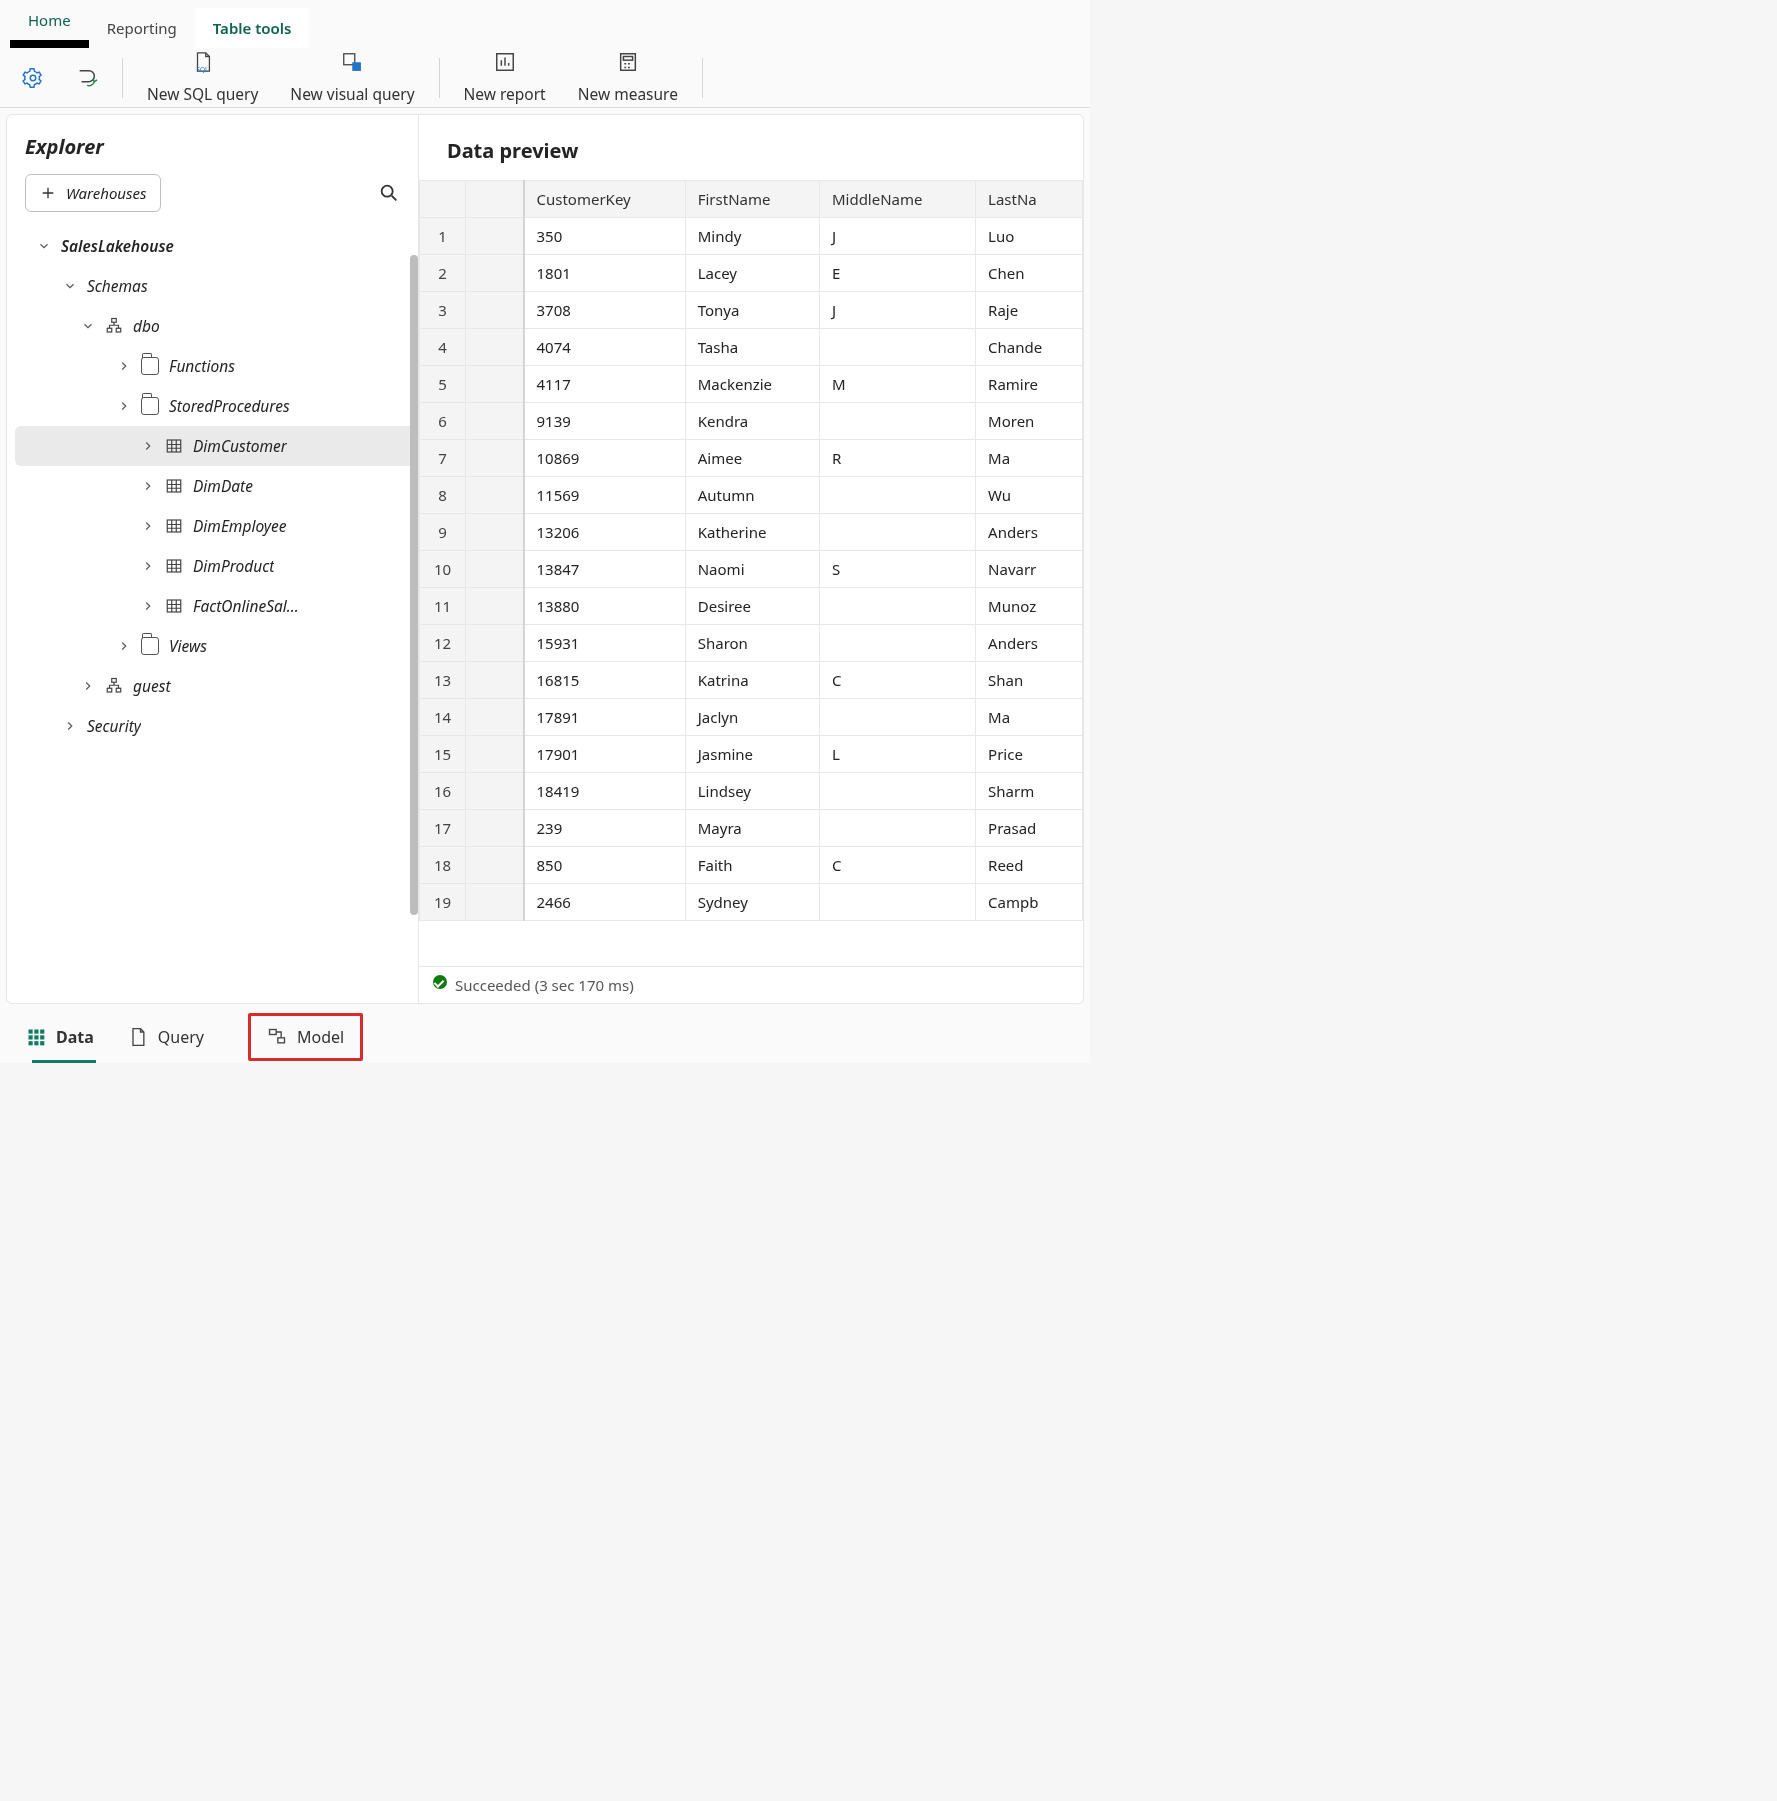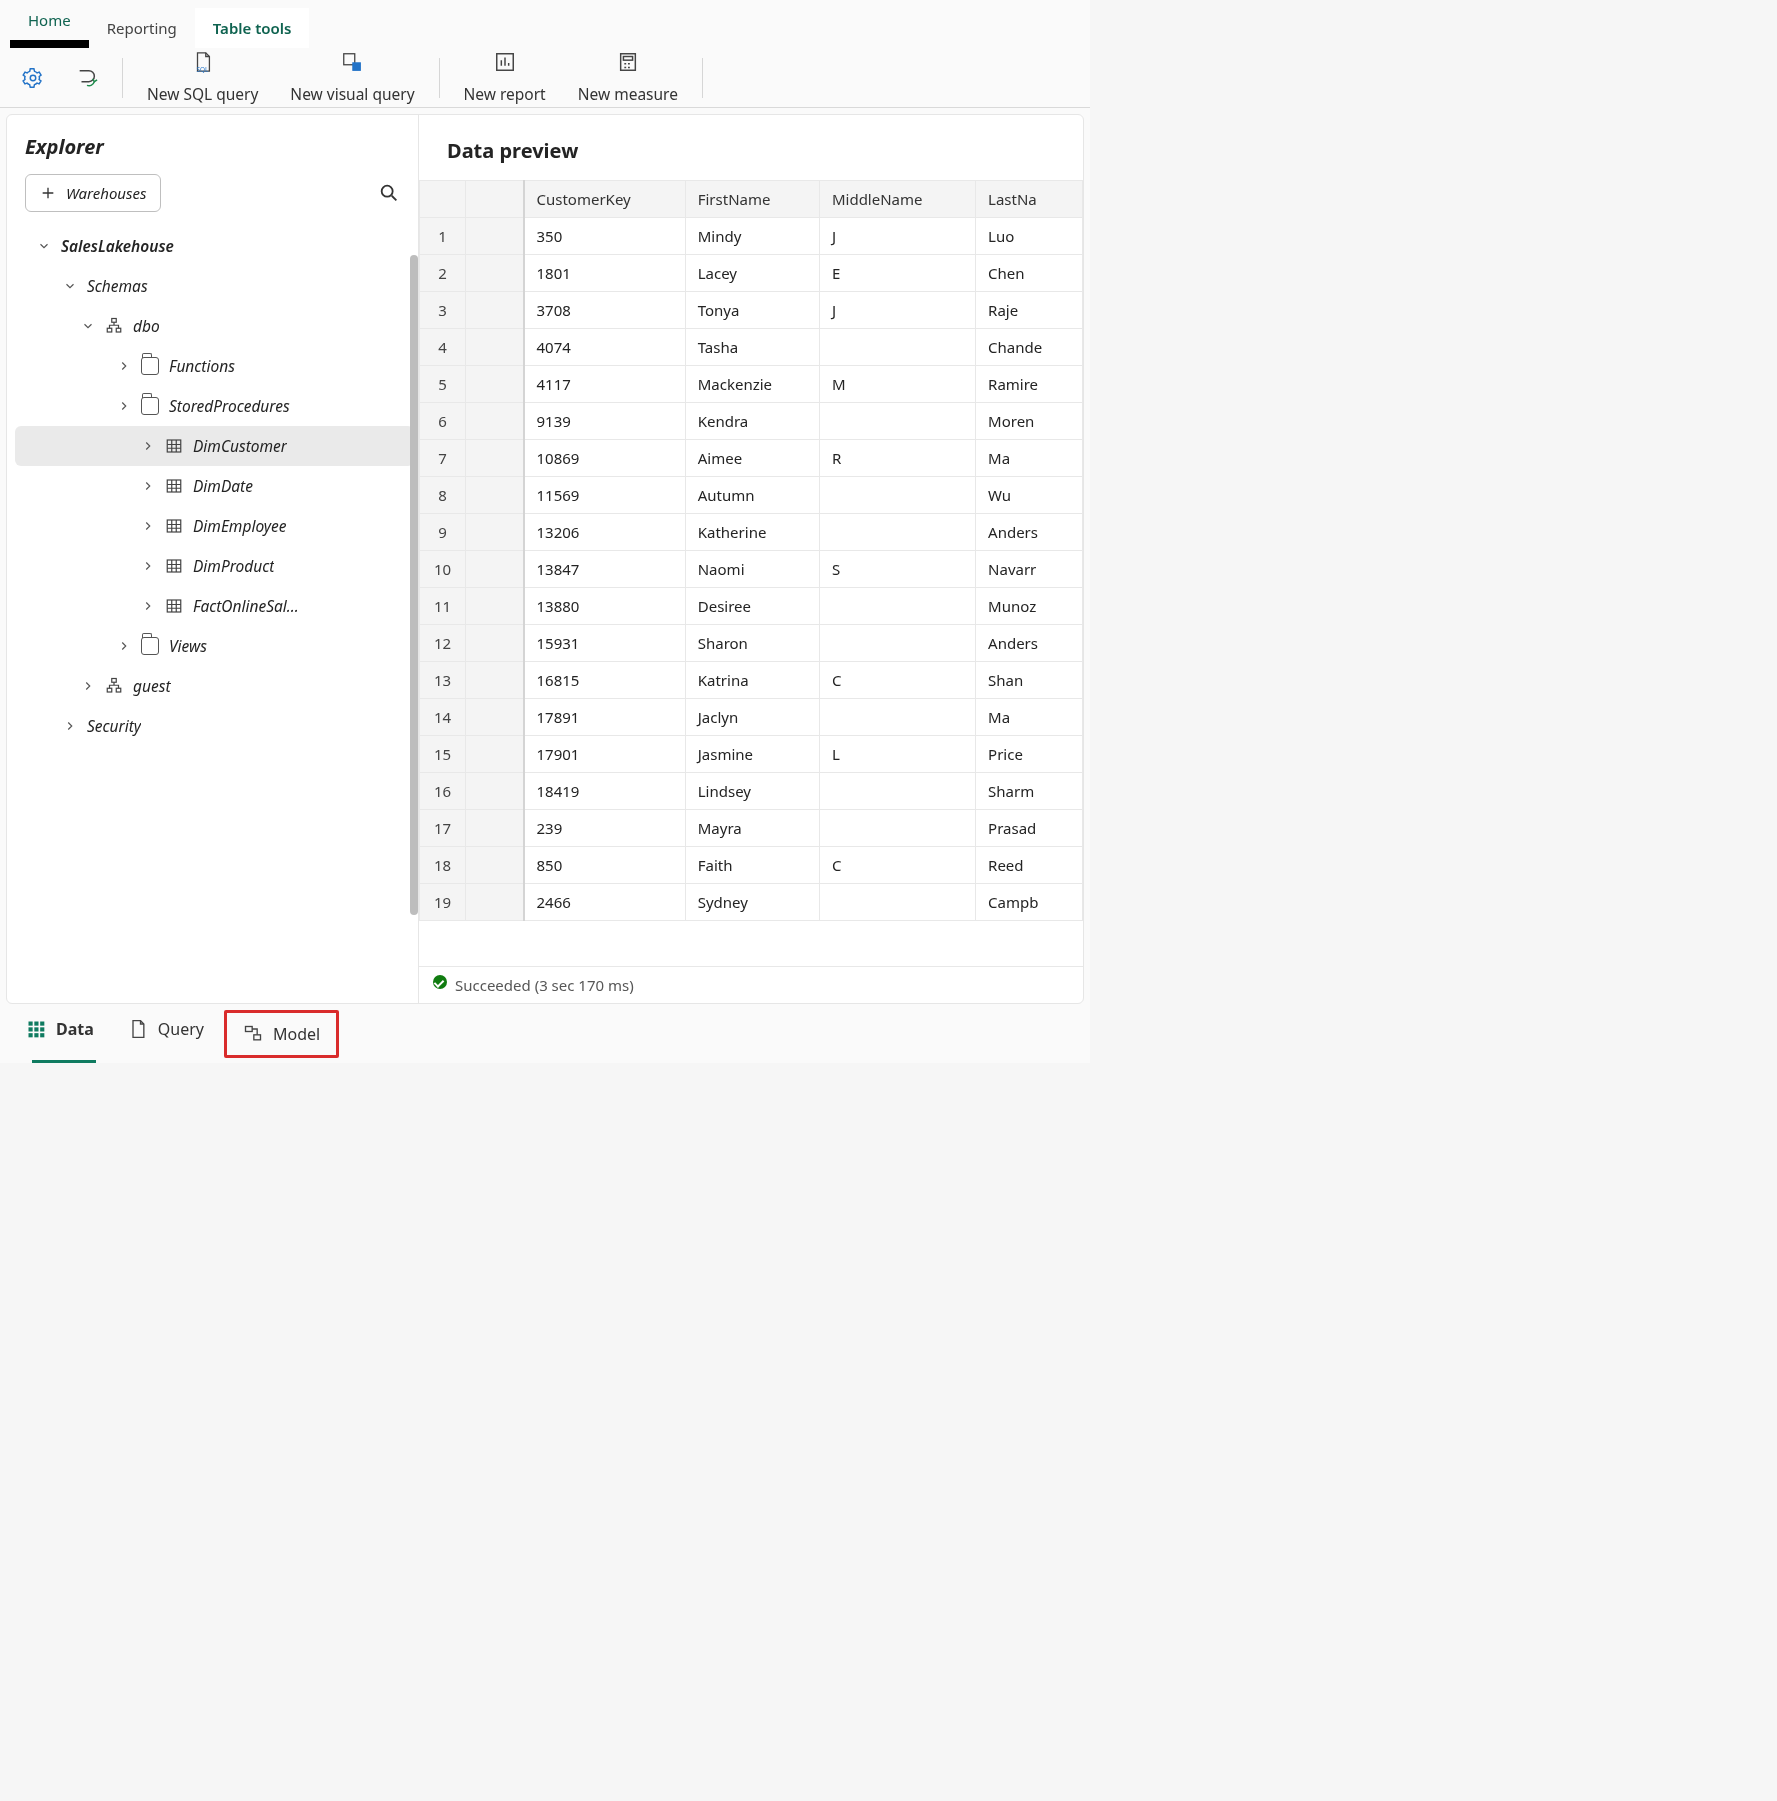--- a/index.html
+++ b/index.html
@@ -47,25 +47,25 @@
   td.rn{background:#f4f4f4;color:#444;width:46px;text-align:center;border-left:1px solid #e8e8e8;}
   th.rn{background:#f4f4f4;width:46px;border-left:1px solid #e8e8e8;}
   th.bl{width:58px;border-right:2px solid #d4d4d4;}
   td.bl{width:58px;background:#f4f4f4;border-right:2px solid #d4d4d4;}
 
   .status{display:flex;gap:8px;border-top:1px solid #e8e8e8;padding:8px 14px;color:#575757;font-size:15px;}
   .ok{width:14px;height:14px;border-radius:50%;background:#107c10;position:relative;}
   .ok::after{content:"";position:absolute;left:3px;top:3px;width:4px;height:7px;border:solid #fff;border-width:0 2px 2px 0;transform:rotate(45deg);}
 
   
-  .btabs{display:flex;align-items:flex-start;height:54px;padding:0 12px;gap:6px;background:#fafafa;}
+  .btabs{display:flex;align-items:center;height:54px;padding:0 12px;gap:6px;background:#fafafa;}
   .btab{display:flex;align-items:center;gap:10px;padding:8px 14px;font-size:16px;color:#333;cursor:pointer;}
   .btab.active{font-weight:700;}
   .uline{height:3px;background:#0f7b60;width:64px;margin-left:32px;margin-top:-4px;}
-  .hl{border:3px solid #d92b2b;border-radius:2px;padding:2px;}
+  .hl{border:3px solid #d92b2b;border-radius:2px;padding:2px;margin-left:24px;}
   .btab svg{width:20px;height:20px;}
 </style>
 </head>
 <body>
 
 <div class="root">
 
   <div class="tabs">
     <div class="tab active">Home</div>
     <div class="tab">Reporting</div>

